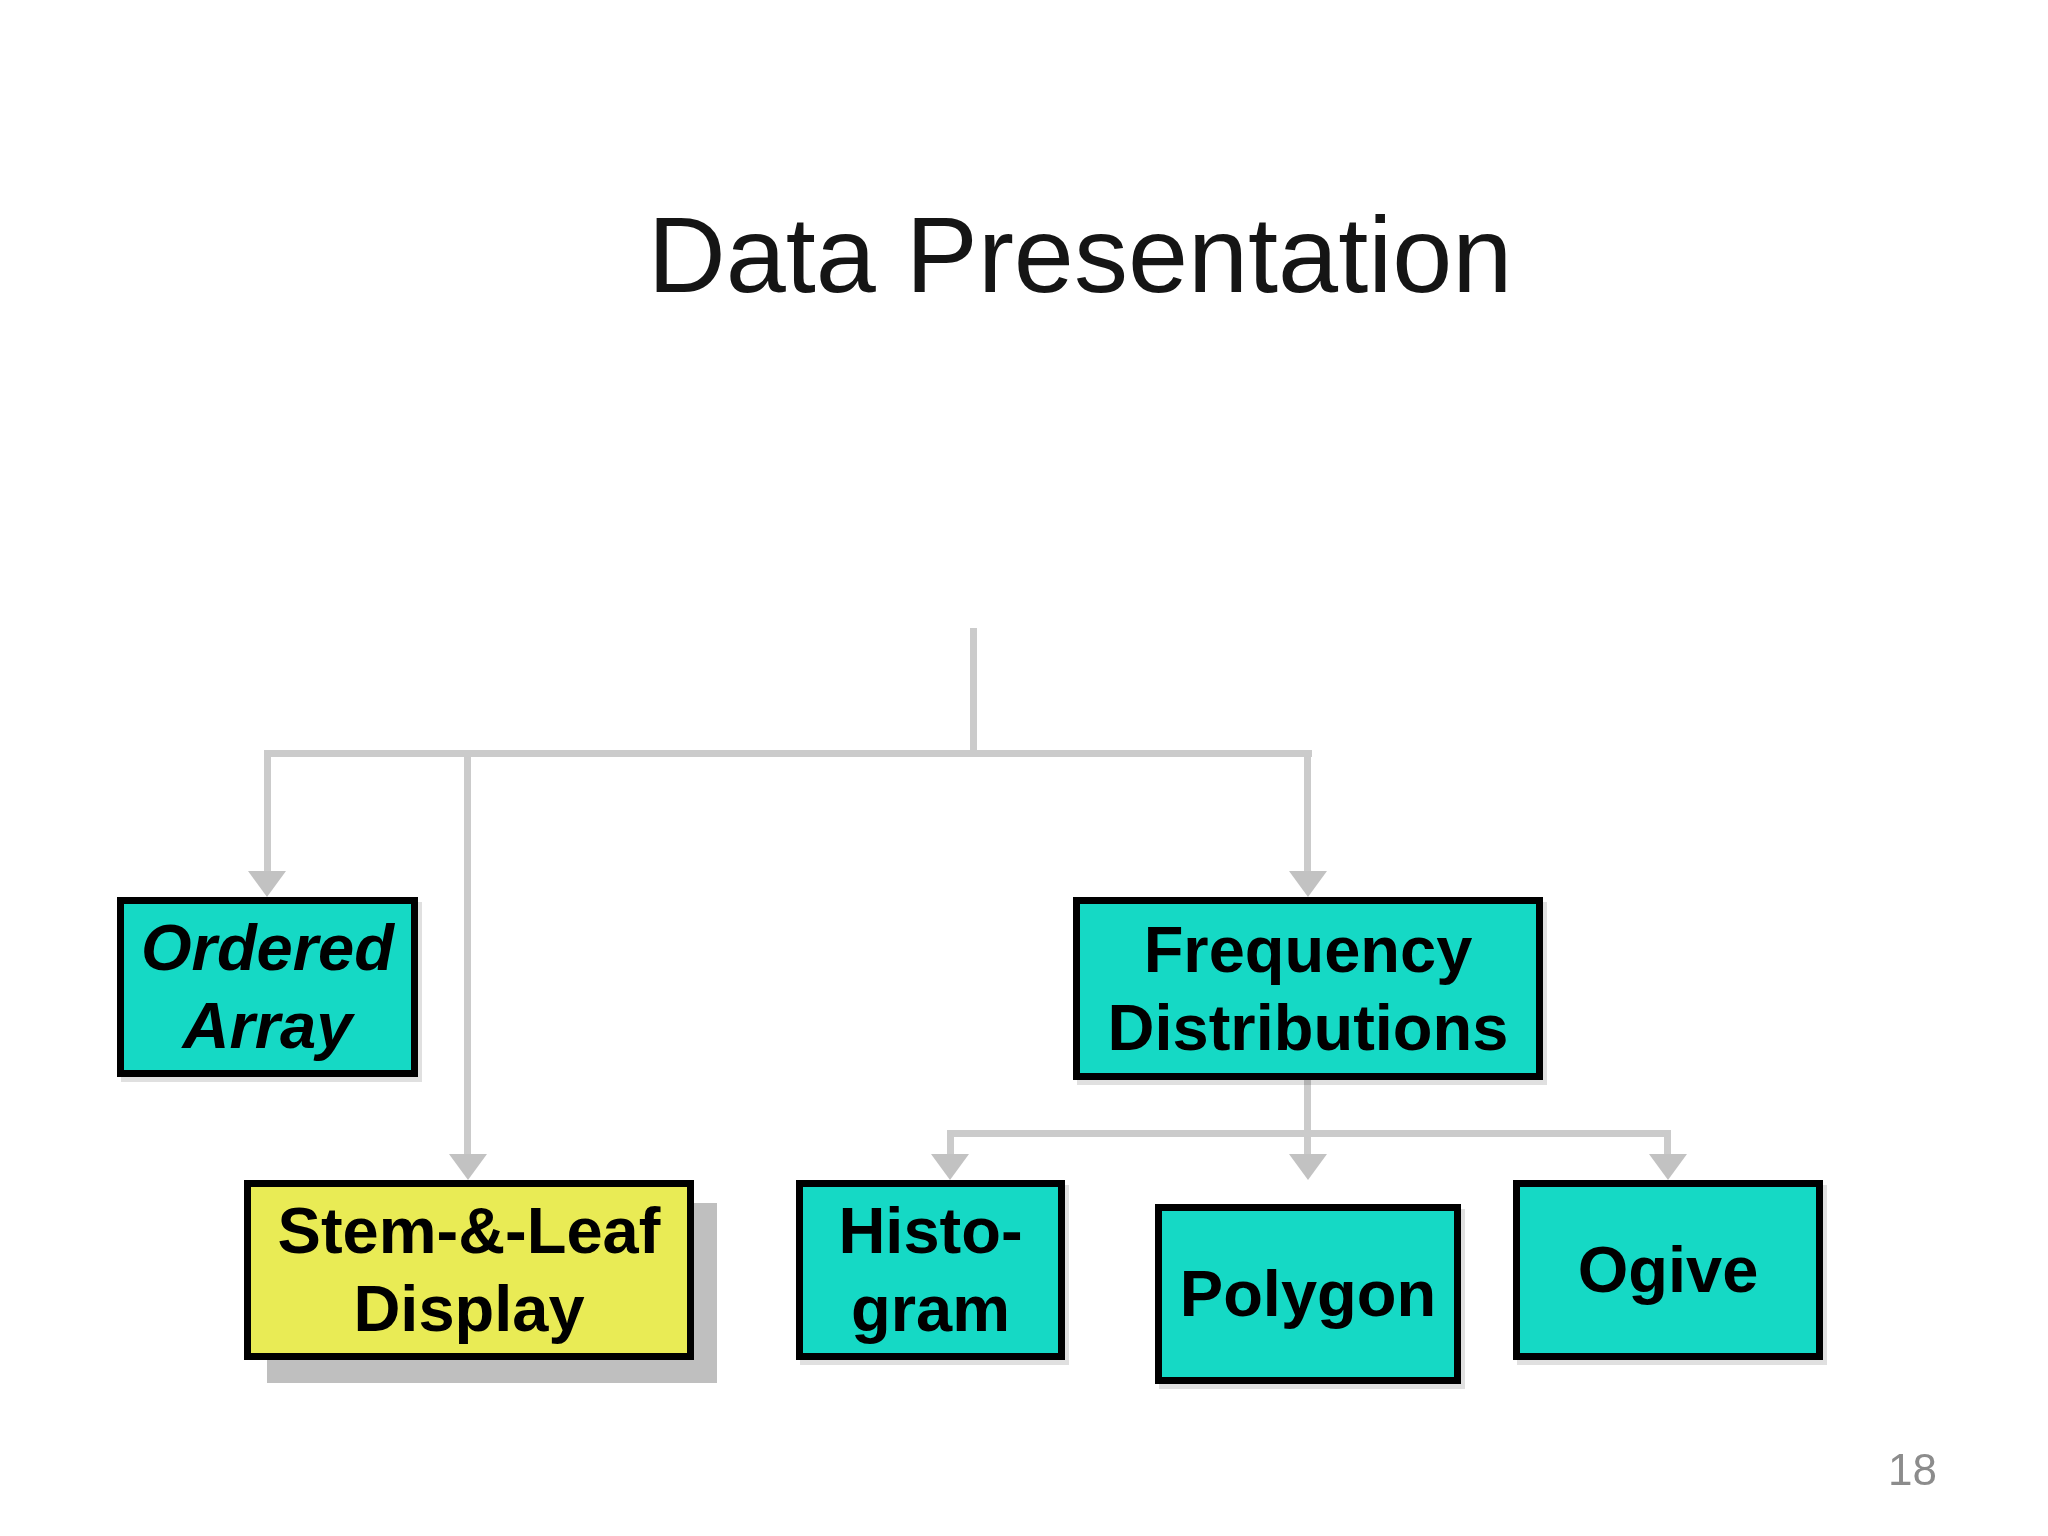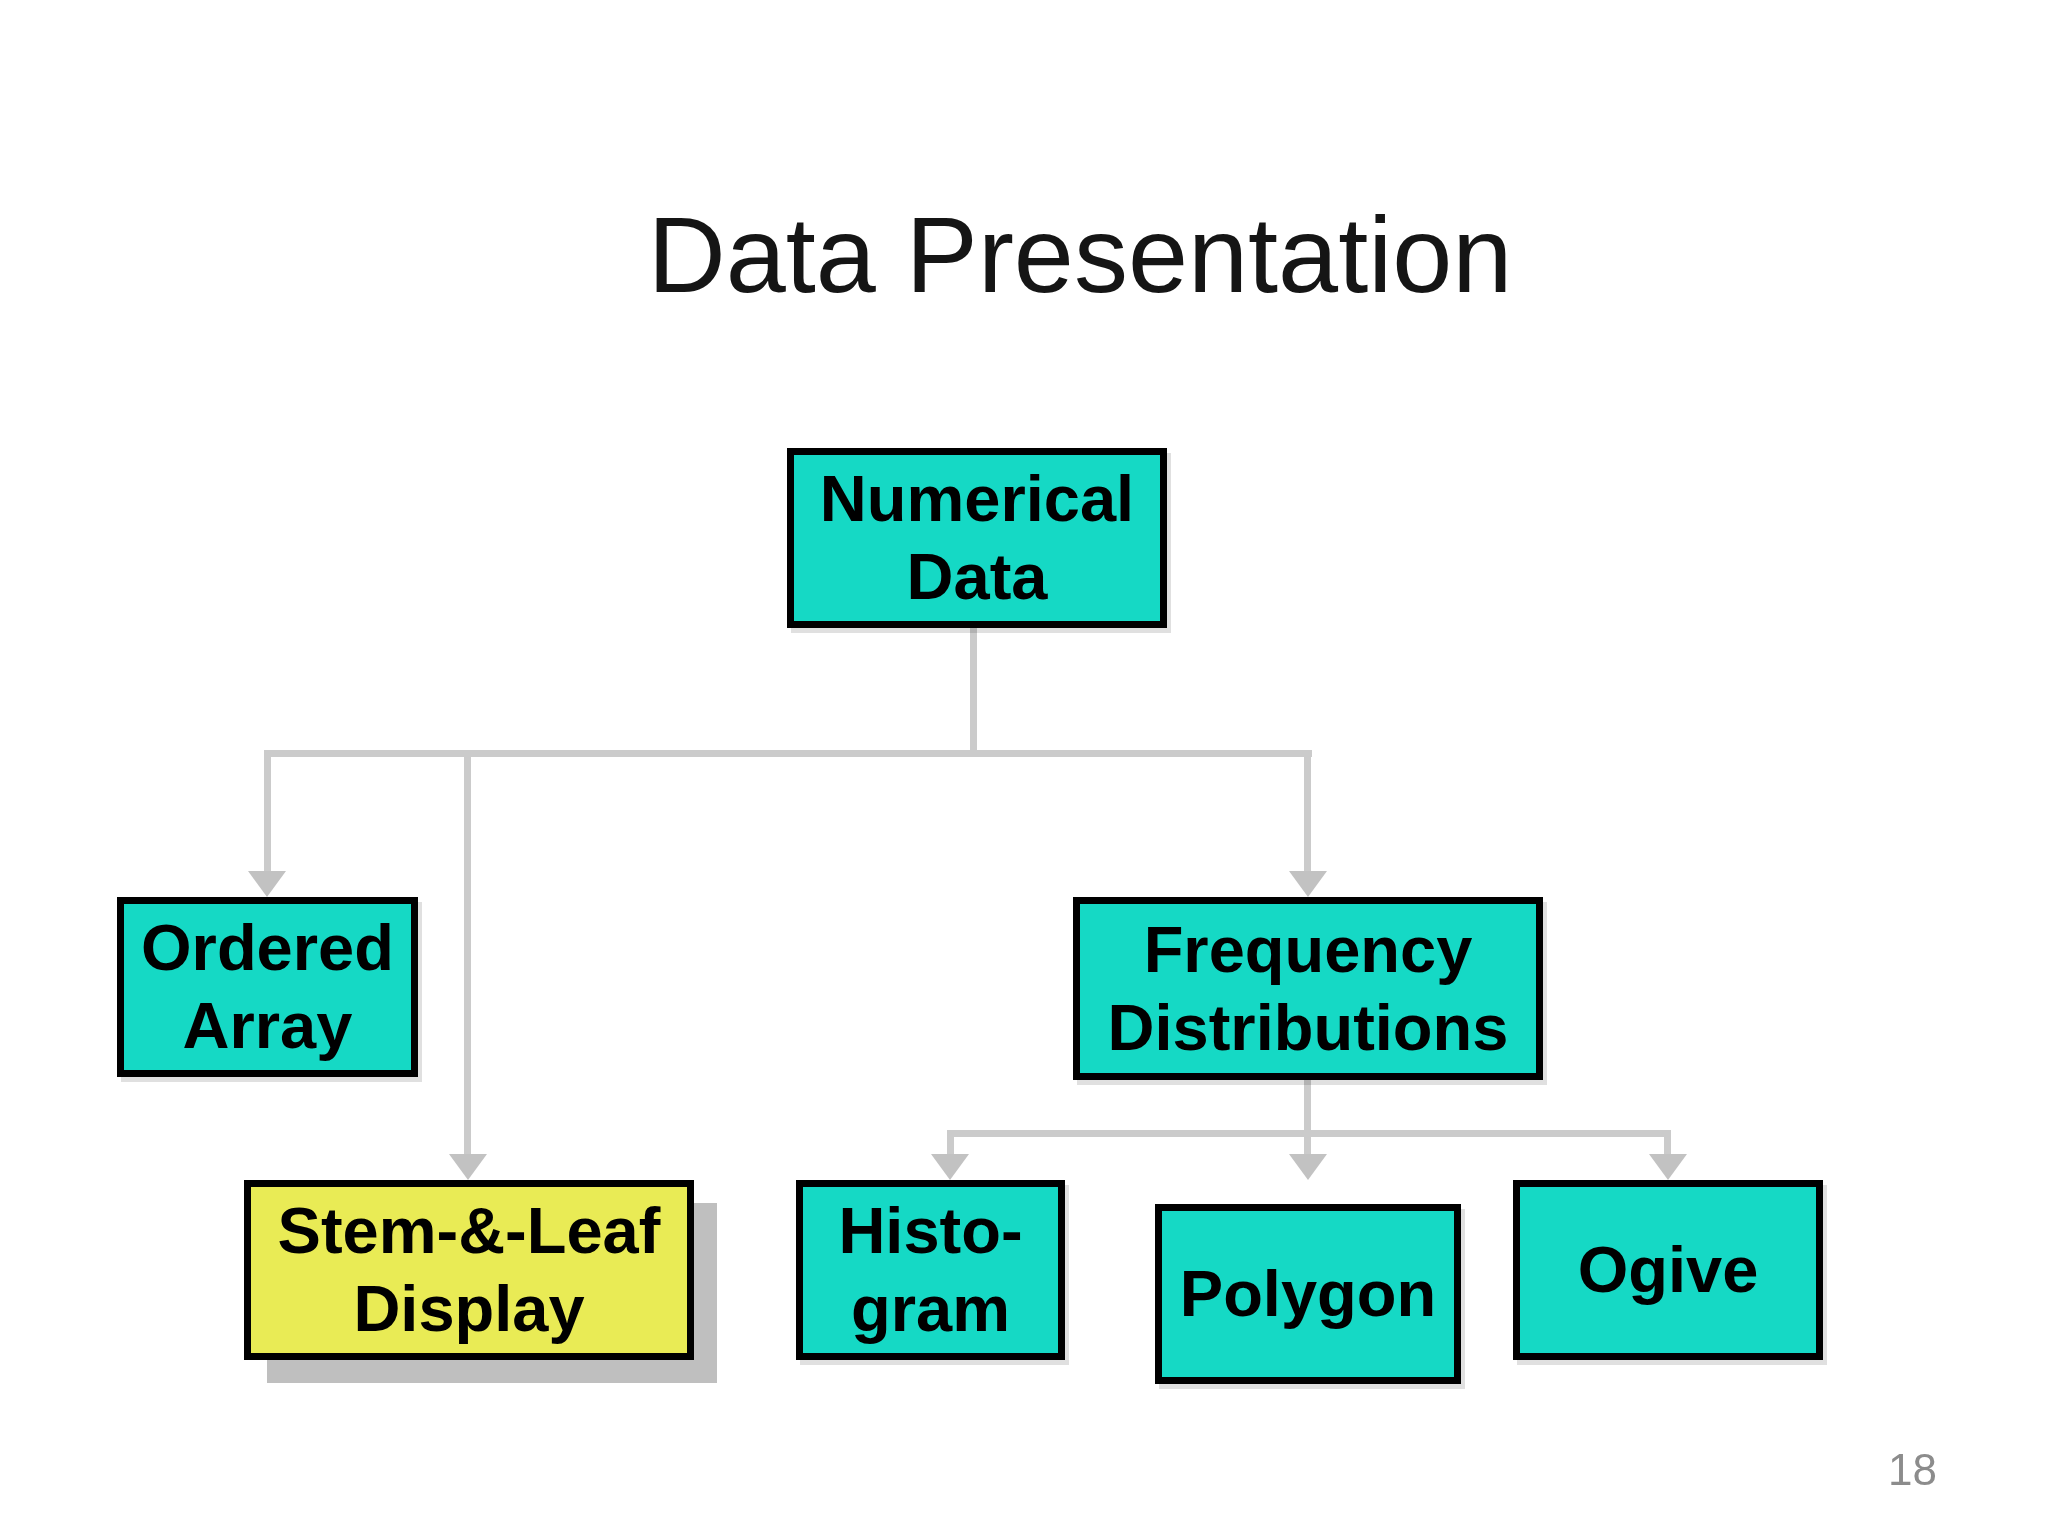--- a/index.html
+++ b/index.html
@@ -84,26 +84,22 @@
 
   <div class="cline" style="left:1304px; top:1080px; width:7px; height:55px;"></div>
   <div class="cline" style="left:947px; top:1130px; width:724px; height:7px;"></div>
   <div class="cline" style="left:947px; top:1130px; width:7px; height:26px;"></div>
   <div class="arrow" style="left:931px; top:1154px;"></div>
   <div class="cline" style="left:1304px; top:1130px; width:7px; height:26px;"></div>
   <div class="arrow" style="left:1289px; top:1154px;"></div>
   <div class="cline" style="left:1664px; top:1130px; width:7px; height:26px;"></div>
   <div class="arrow" style="left:1649px; top:1154px;"></div>
 
-  <div class="node teal" style="left:787px; top:448px; width:380px; height:180px;">
-    <span>Numerical</span>
-    <span>Data</span>
-  </div>
 
-  <div class="node teal" style="left:117px; top:897px; width:301px; height:180px;">
+  <div class="node teal" style="left:117px; top:897px; width:301px; height:180px;font-style:italic;">
     <span>Ordered</span>
     <span>Array</span>
   </div>
 
   <div class="node yellow" style="left:244px; top:1180px; width:450px; height:180px;">
     <span>Stem-&amp;-Leaf</span>
     <span>Display</span>
   </div>
 
   <div class="node teal" style="left:1073px; top:897px; width:470px; height:183px;">

